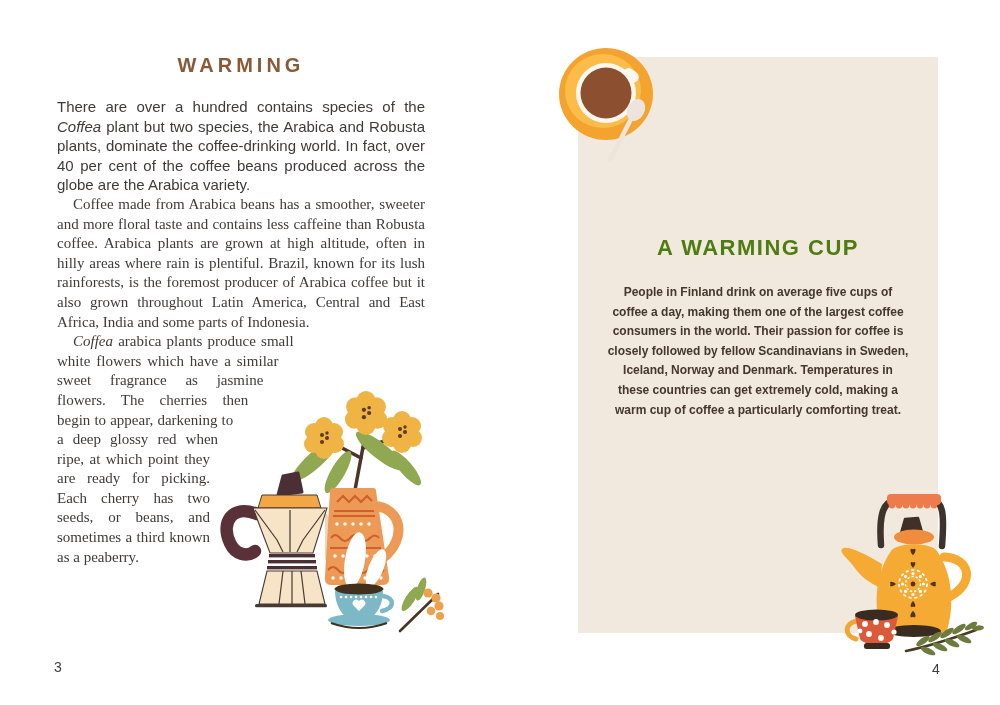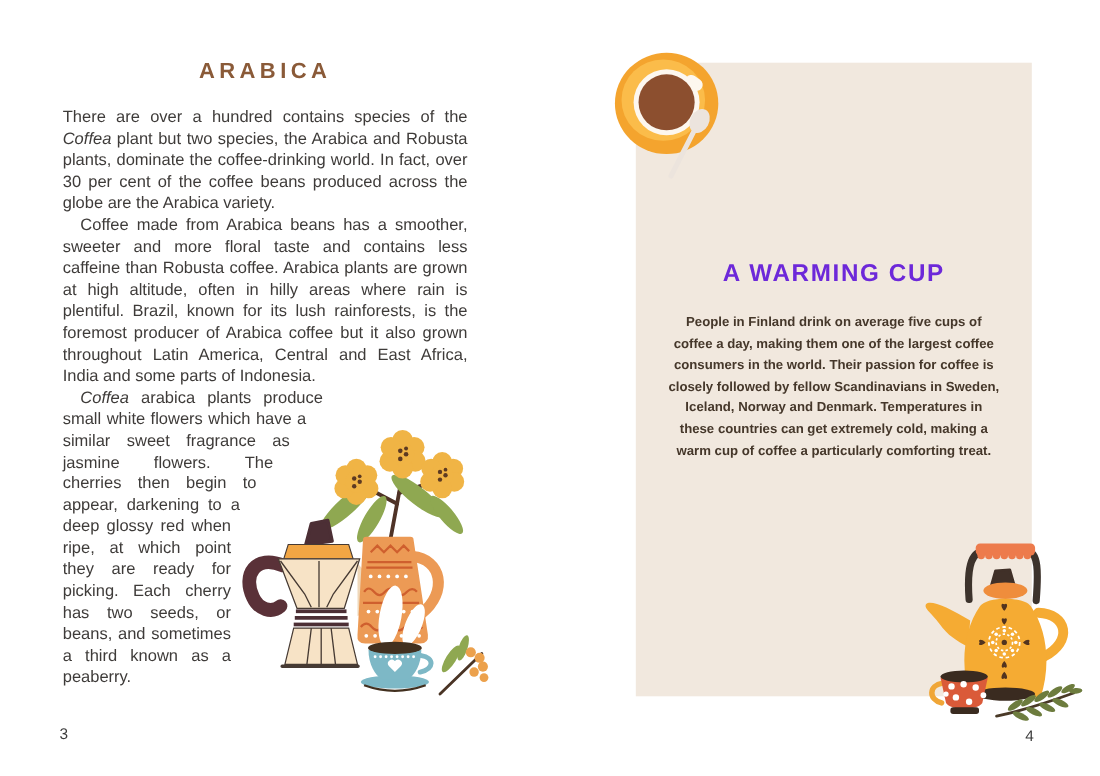--- a/index.html
+++ b/index.html
@@ -4,47 +4,47 @@
 <style>
   html,body{margin:0;padding:0;background:#ffffff;}
   .spread{position:relative;width:1000px;height:705px;background:#ffffff;overflow:hidden;
           font-family:"Liberation Sans",sans-serif;}
   
   .left-heading{position:absolute;left:57px;top:54px;width:368px;margin:0;
     text-align:center;font-size:20px;font-weight:bold;letter-spacing:4px;color:#8a5a38;}
   .left-body{position:absolute;left:57px;top:97px;width:368px;
     font-size:15px;line-height:19.6px;color:#3e3b39;text-align:justify;}
   .left-body p{margin:0;}
-  .left-body p.indent{text-indent:16px;}
+  .left-body p.indent{text-indent:16px;font-family:Liberation Serif, serif;}
   .illus-spacer{float:right;width:260px;height:310px;margin-right:-45px;
     shape-outside:polygon(50% 0%,100% 0%,100% 100%,0% 100%,0% 45%);shape-margin:7px;}
   .pagenum{position:absolute;font-size:14px;color:#3c3c3c;}
   .pagenum.left{left:54px;top:659px;}
   .pagenum.right{left:932px;top:661px;}
   
   .panel{position:absolute;left:578px;top:57px;width:360px;height:576px;background:#f1e8de;}
   .panel-heading{position:absolute;left:0;top:178px;width:100%;margin:0;
-    text-align:center;font-size:22px;font-weight:bold;letter-spacing:1.5px;color:#6d28d9;}
+    text-align:center;font-size:22px;font-weight:bold;letter-spacing:1.5px;color:#4d7c0f;}
   .panel-body{position:absolute;left:29px;top:226px;width:302px;
     text-align:center;font-size:12px;line-height:19.6px;font-weight:bold;color:#45372a;}
   
   .svg-abs{position:absolute;}
   #cup-top{left:555px;top:42px;z-index:3;}
   #kettle{left:838px;top:488px;z-index:3;}
   #left-illus{left:205px;top:388px;z-index:2;}
 </style>
 </head>
 <body>
 
 <div class="spread">
 
-  <h1 class="left-heading">ARABICA</h1>
+  <h1 class="left-heading">WARMING</h1>
 
   <div class="left-body">
-    <p><span>There are over a hundred contains species of the </span><i>Coffea</i><span> plant but two species, the Arabica and Robusta plants, dominate the coffee-drinking world. In fact, over 30 per cent of the coffee beans produced across the globe are the Arabica variety.</span></p>
+    <p><span>There are over a hundred contains species of the </span><i>Coffea</i><span> plant but two species, the Arabica and Robusta plants, dominate the coffee-drinking world. In fact, over 40 per cent of the coffee beans produced across the globe are the Arabica variety.</span></p>
     <p class="indent">Coffee made from Arabica beans has a smoother, sweeter and more floral taste and contains less caffeine than Robusta coffee. Arabica plants are grown at high altitude, often in hilly areas where rain is plentiful. Brazil, known for its lush rainforests, is the foremost producer of Arabica coffee but it also grown throughout Latin America, Central and East Africa, India and some parts of Indonesia.</p>
     <p class="indent"><span class="illus-spacer"></span><i>Coffea</i><span> arabica plants produce small white flowers which have a similar sweet fragrance as jasmine flowers. The cherries then begin to appear, darkening to a deep glossy red when ripe, at which point they are ready for picking. Each cherry has two seeds, or beans, and sometimes a third known as a peaberry.</span></p>
   </div>
 
   <div class="pagenum left">3</div>
 
   <svg id="left-illus" class="svg-abs" width="245" height="250" viewBox="0 0 245 250">
     <defs>
       <g id="flower">
         <circle cx="0" cy="-12" r="9" fill="#f0b445"></circle>

